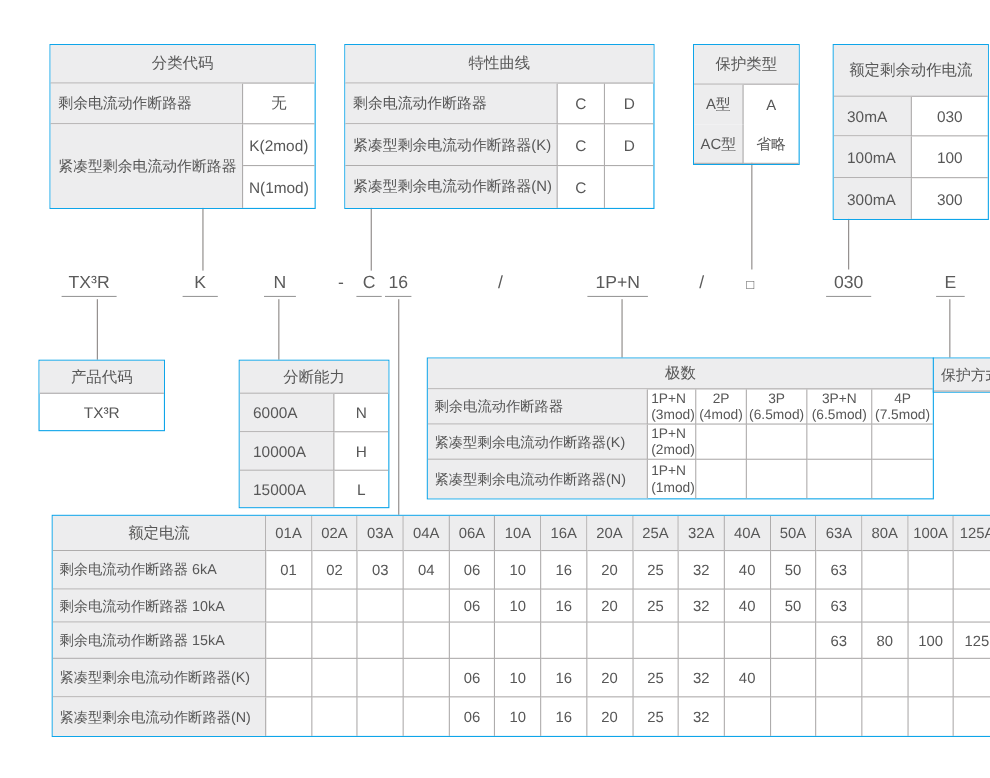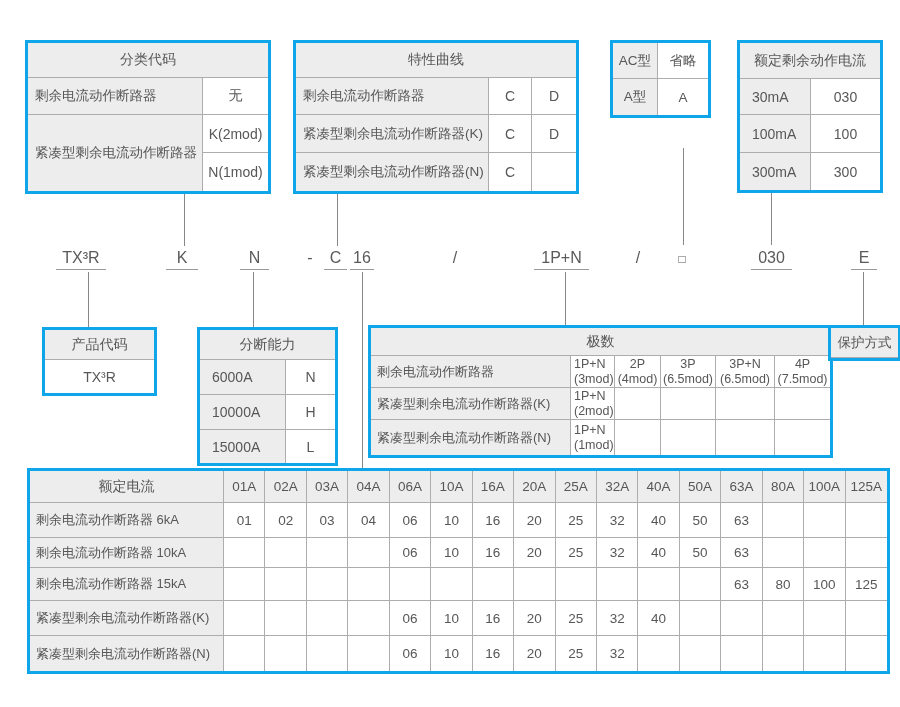--- a/index.html
+++ b/index.html
@@ -1,19 +1,19 @@
 <!DOCTYPE html>
 <html><head>
 <meta charset="utf-8">
 <style>
   html,body{margin:0;padding:0;background:#fff;}
   body{font-family:"Liberation Sans","DejaVu Sans",sans-serif;color:#575757;}
   .canvas{position:relative;width:900px;height:707px;background:#fff;overflow:hidden;}
   table{position:absolute;border-collapse:separate;border-spacing:0;table-layout:fixed;
-        border:3px solid #0ea5e9;font-size:14px;color:#575757;}
+        border:1px solid #0ea5e9;font-size:14px;color:#575757;margin-left:20px;}
   td{border-right:1px solid #aeacac;border-bottom:1px solid #aeacac;vertical-align:middle;
      text-align:center;padding:0;overflow:hidden;}
   .nbr{border-right:none;}
   .nbb{border-bottom:none;}
   .g{background:#ededee;}
   .lbl{text-align:left;padding-left:7px;font-size:13.5px;}
   .lbl2{text-align:left;padding-left:6px;font-size:13px;}
   .padl{text-align:left;padding-left:12px;}
   .pre{white-space:pre-line;line-height:1.2;font-size:12.5px;text-align:center;}
   .prel{text-align:left;padding-left:3px;}
@@ -90,38 +90,41 @@
         </tr>
   </tbody>
     </table>
 
   <table style="left:610px;top:40px;width:95px">
     <colgroup>
         <col style="width:45px">
         <col style="width:50px">
       </colgroup>
     <tbody>
+        <tr style="height:36px">
+          <td colspan="2" class="g nbr">保护类型</td>
+        </tr>
+    <tr style="height:36px">
+          <td class="g sm nbb">A型</td>
+          <td class="nbr nbb sm">A</td>
+        </tr>
     <tr style="height:36px">
           <td class="g sm">AC型</td>
           <td class="nbr sm">省略</td>
         </tr>
-    <tr style="height:36px">
-          <td class="g sm nbb">A型</td>
-          <td class="nbr nbb sm">A</td>
-        </tr>
   </tbody>
     </table>
 
   <table style="left:737px;top:40px;width:140px">
     <colgroup>
         <col style="width:71px">
         <col style="width:69px">
       </colgroup>
     <tbody>
-        <tr style="height:36px">
+        <tr style="height:47px">
           <td colspan="2" class="g nbr">额定剩余动作电流</td>
         </tr>
     <tr style="height:36px">
           <td class="g padl">30mA</td>
           <td class="nbr">030</td>
         </tr>
     <tr style="height:38px">
           <td class="g padl">100mA</td>
           <td class="nbr">100</td>
         </tr>
@@ -138,21 +141,21 @@
   <div class="seg" style="left:302px;width:16px">-</div>
   <div class="seg u" style="left:324px;width:23px">C</div>
   <div class="seg u" style="left:350px;width:24px">16</div>
   <div class="seg" style="left:447px;width:16px">/</div>
   <div class="seg u" style="left:534px;width:55px">1P+N</div>
   <div class="seg" style="left:630px;width:16px">/</div>
   <div class="seg sq" style="left:673px;width:18px">□</div>
   <div class="seg u" style="left:751px;width:41px">030</div>
   <div class="seg u" style="left:851px;width:26px">E</div>
 
-  <table style="left:42px;top:327px;width:115px">
+  <table style="left:15px;top:327px;width:115px">
     <tbody>
         <tr style="height:30px">
           <td class="g nbr">产品代码</td>
         </tr>
     <tr style="height:33px">
           <td class="nbr nbb">TX³R</td>
         </tr>
   </tbody>
     </table>
 

